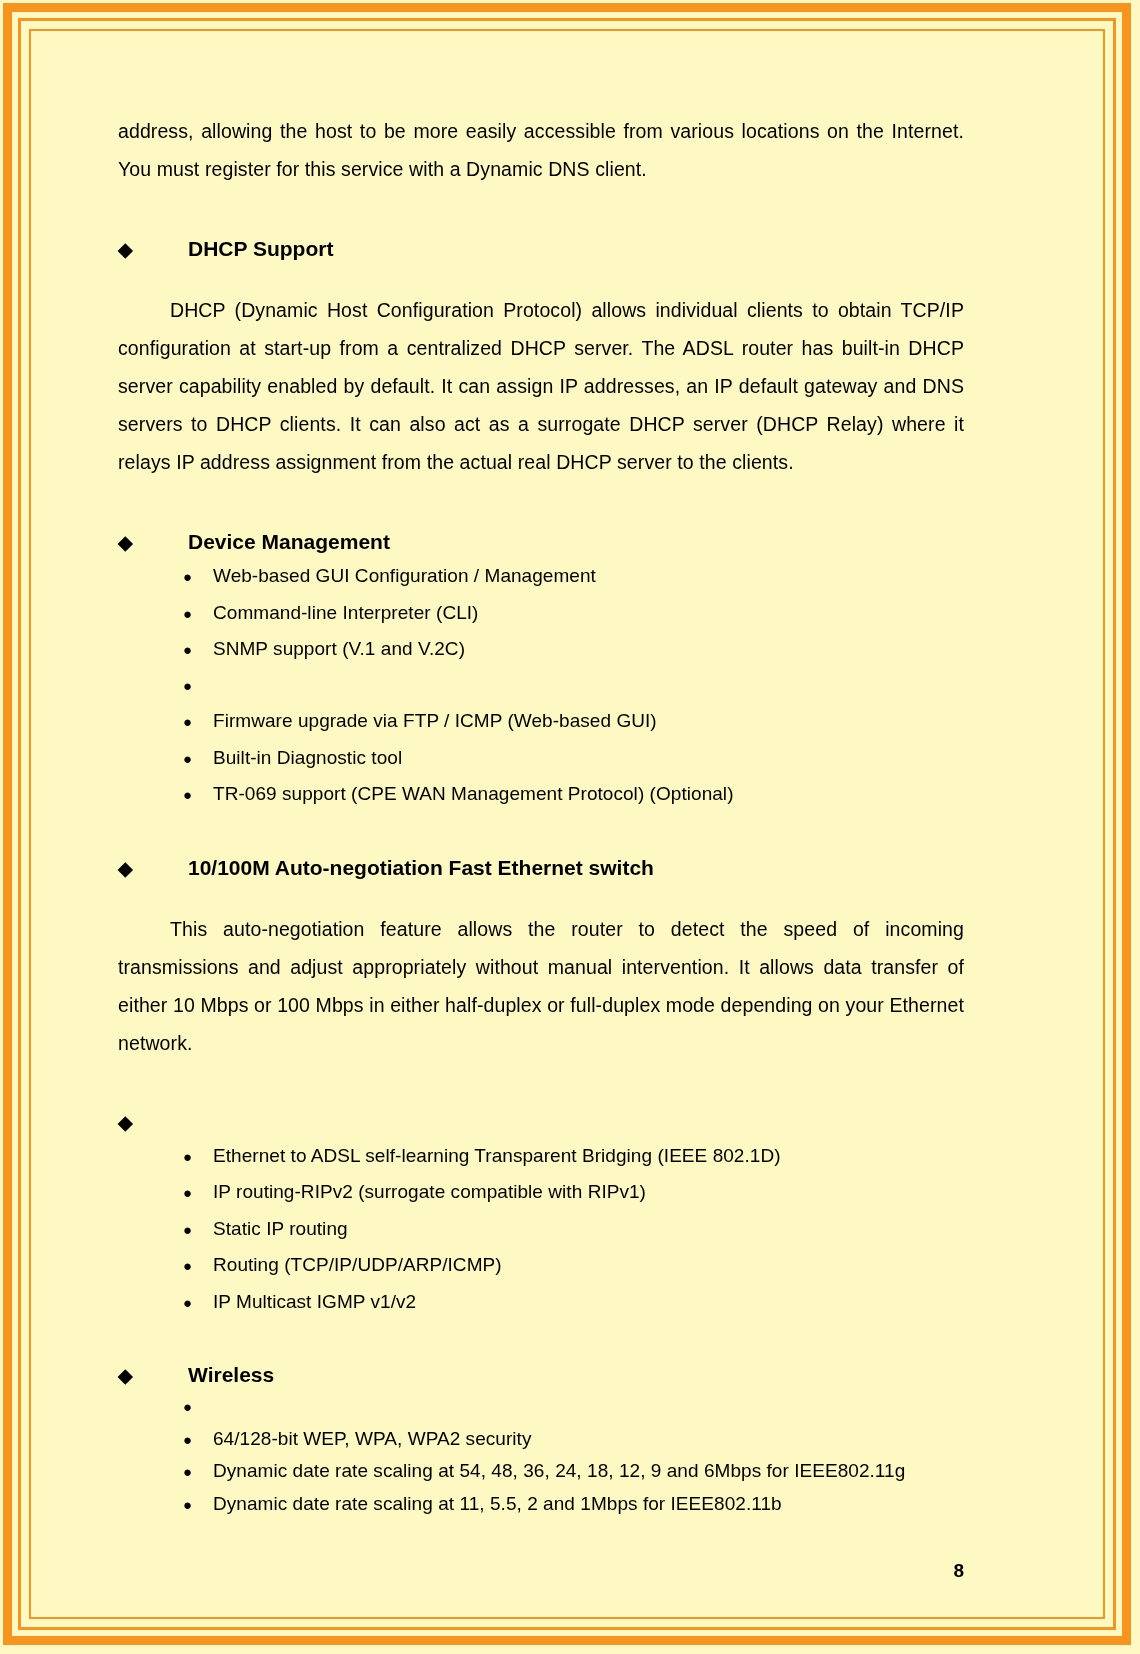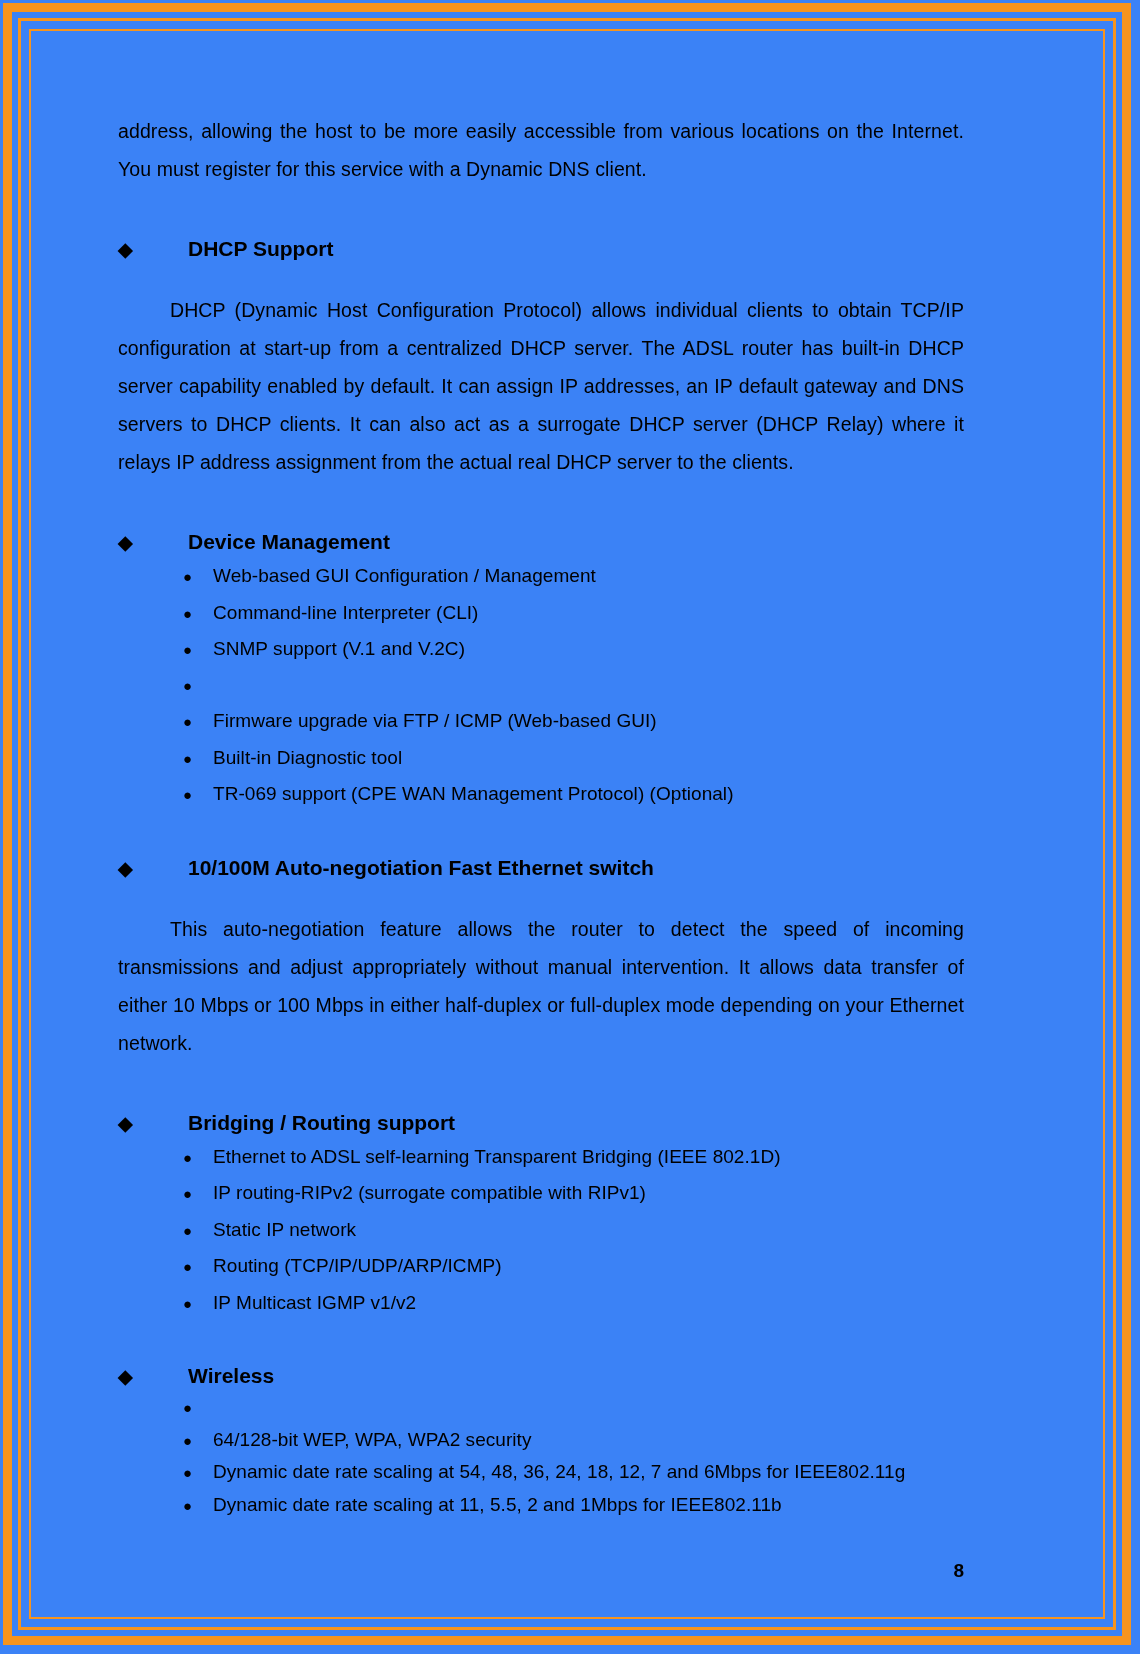--- a/index.html
+++ b/index.html
@@ -4,21 +4,21 @@
 <style>
   html, body {
     margin: 0;
     padding: 0;
     background: #ffffff;
   }
   .page {
     position: relative;
     width: 1140px;
     height: 1654px;
-    background: #3b82f6;
+    background: #fef9c3;
     overflow: hidden;
     font-family: "Liberation Sans", sans-serif;
     color: #000000;
   }
 
   
   .frame-outer {
     position: absolute;
     left: 3px; top: 3px;
     width: 1128px; height: 1642px;
@@ -188,34 +188,33 @@
       <span class="diamond">◆</span>
       <span class="htext">10/100M Auto-negotiation Fast Ethernet switch</span>
     </div>
     <div class="gap-26"></div>
     <p class="body indent">This auto-negotiation feature allows the router to detect the speed of incoming transmissions and adjust appropriately without manual intervention. It allows data transfer of either 10 Mbps or 100 Mbps in either half-duplex or full-duplex mode depending on your Ethernet network.</p>
 
     <div class="gap-46"></div>
 
     <div class="heading">
       <span class="diamond">◆</span>
-      <span class="htext">Bridging / Routing support</span>
     </div>
     <ul class="bullets">
       <li>
         <span class="dot">●</span>
         <span class="btext">Ethernet to ADSL self-learning Transparent Bridging (IEEE 802.1D)</span>
       </li>
       <li>
         <span class="dot">●</span>
         <span class="btext">IP routing-RIPv2 (surrogate compatible with RIPv1)</span>
       </li>
       <li>
         <span class="dot">●</span>
-        <span class="btext">Static IP network</span>
+        <span class="btext">Static IP routing</span>
       </li>
       <li>
         <span class="dot">●</span>
         <span class="btext">Routing (TCP/IP/UDP/ARP/ICMP)</span>
       </li>
       <li>
         <span class="dot">●</span>
         <span class="btext">IP Multicast IGMP v1/v2</span>
       </li>
     </ul>
@@ -229,21 +228,21 @@
     <ul class="bullets tight">
       <li>
         <span class="dot">●</span>
       </li>
       <li>
         <span class="dot">●</span>
         <span class="btext">64/128-bit WEP, WPA, WPA2 security</span>
       </li>
       <li>
         <span class="dot">●</span>
-        <span class="btext">Dynamic date rate scaling at 54, 48, 36, 24, 18, 12, 7 and 6Mbps for IEEE802.11g</span>
+        <span class="btext">Dynamic date rate scaling at 54, 48, 36, 24, 18, 12, 9 and 6Mbps for IEEE802.11g</span>
       </li>
       <li>
         <span class="dot">●</span>
         <span class="btext">Dynamic date rate scaling at 11, 5.5, 2 and 1Mbps for IEEE802.11b</span>
       </li>
     </ul>
 
   </div>
 
   <div class="page-number">8</div>

